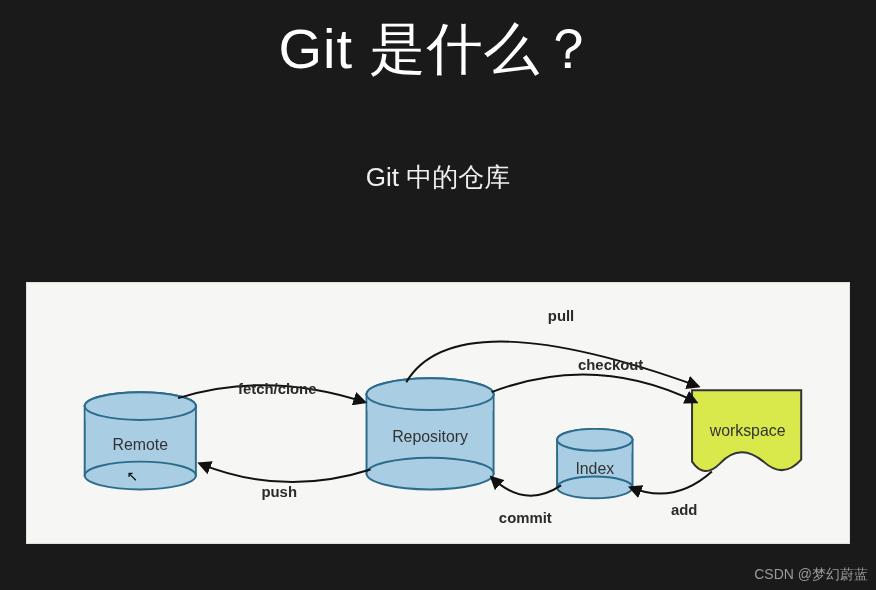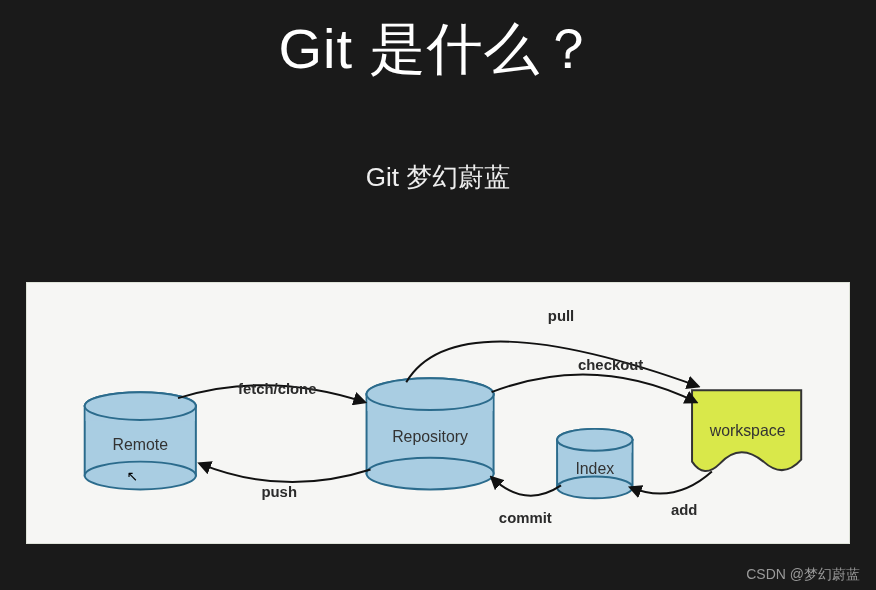--- a/index.html
+++ b/index.html
@@ -42,40 +42,40 @@
     font-weight: 700;
     fill: #2b2b2b;
   }
   .node-label {
     font-family: inherit;
     font-size: 16px;
     fill: #333;
   }
   .watermark {
     position: absolute;
-    right: 16px;
+    right: 8px;
     bottom: 6px;
     color: #9a9a9a;
     font-size: 14px;
     font-weight: 500;
   }
   .faint-line {
     position: absolute;
     left: 16px;
     bottom: 10px;
     color: #3a3a3a;
     font-size: 11px;
     letter-spacing: 0.3px;
   }
 </style>
 </head>
 <body>
 
 <div class="title">Git 是什么？</div>
-<div class="subtitle">Git 梦幻蔚蓝</div>
+<div class="subtitle">Git 中的仓库</div>
 
 <div class="diagram-frame">
   <svg class="diagram-svg" viewBox="0 0 824 262">
     <defs>
       <marker id="ah" viewBox="0 0 10 10" refX="8" refY="5" markerWidth="7" markerHeight="7" orient="auto-start-reverse">
         <path d="M 0 0 L 10 5 L 0 10 z" fill="#111"></path>
       </marker>
     </defs>
 
     <g>

